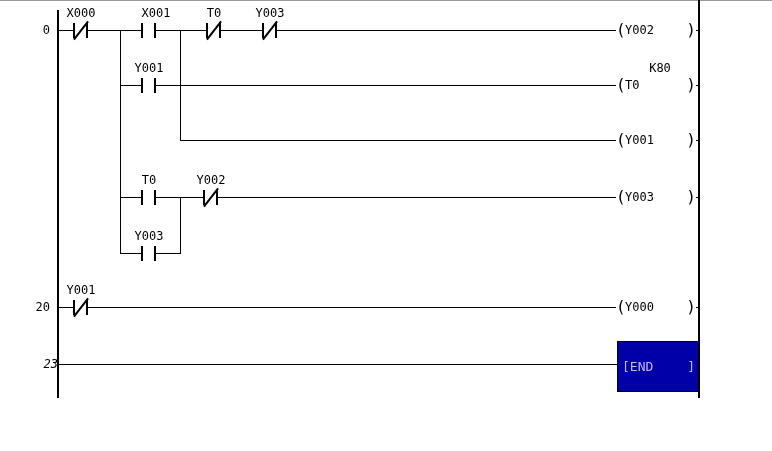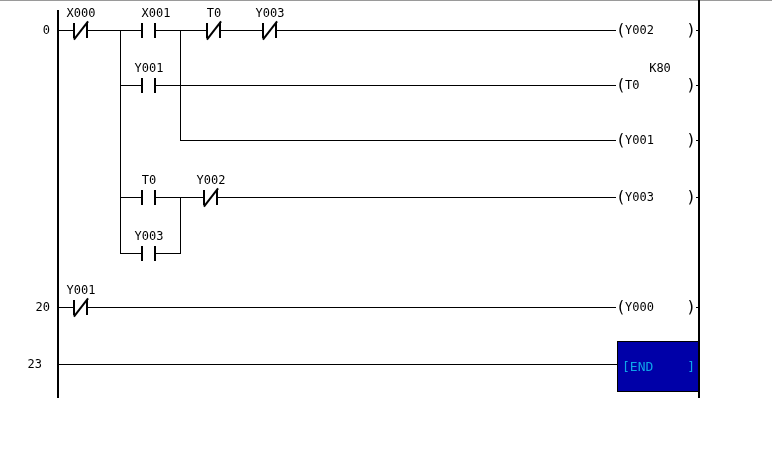--- a/index.html
+++ b/index.html
@@ -31,38 +31,38 @@
   .dev-label { position:absolute; width:44px; text-align:center; font-size:12px; z-index:2; white-space:nowrap; }
 
   .coil { position:absolute; left:616px; width:80px; height:18px; background:#fff; z-index:2; }
   .coil .paren { position:absolute; top:50%; transform:translateY(-52%); font-size:16px; line-height:16px; }
   .coil .open  { left:0; }
   .coil .close { right:0; }
   .coil .coil-label { position:absolute; left:9px; top:50%; transform:translateY(-50%); font-size:12px; white-space:nowrap; }
 
   .end-block {
     position:absolute; left:617px; top:341px; width:82px; height:51px;
-    background:#0000a8; border:1px solid #000; color:#0ea5e9; z-index:3; font-size:13px;
+    background:#0000a8; border:1px solid #000; color:#c4b5fd; z-index:3; font-size:13px;
   }
   .end-block .end-text  { position:absolute; left:4px;  top:17px; }
   .end-block .end-close { position:absolute; right:3px; top:17px; }
 </style>
 </head>
 <body>
 
 <div class="canvas">
 
   <div class="top-line"></div>
 
   <div class="rail" style="left:57px; top:10px; height:388px;"></div>
   <div class="rail" style="left:698px; top:0; height:398px;"></div>
 
   <div class="rung-num" style="left:28px; top:23px;">0</div>
   <div class="rung-num" style="left:28px; top:300px;text-align:right;">20</div>
-  <div class="rung-num" style="left:20px; top:357px;">23</div>
+  <div class="rung-num" style="left:36px; top:357px;font-style:italic;">23</div>
 
   <div class="wire" style="left:59px;  top:30px;  width:640px;"></div>
   <div class="wire" style="left:120px; top:85px;  width:579px;"></div>
   <div class="wire" style="left:180px; top:140px; width:519px;"></div>
   <div class="wire" style="left:120px; top:197px; width:579px;"></div>
   <div class="wire" style="left:120px; top:253px; width:61px;"></div>
   <div class="wire" style="left:59px;  top:307px; width:640px;"></div>
   <div class="wire" style="left:59px;  top:364px; width:640px;"></div>
 
   <div class="vwire" style="left:120px; top:30px;  height:224px;"></div>

